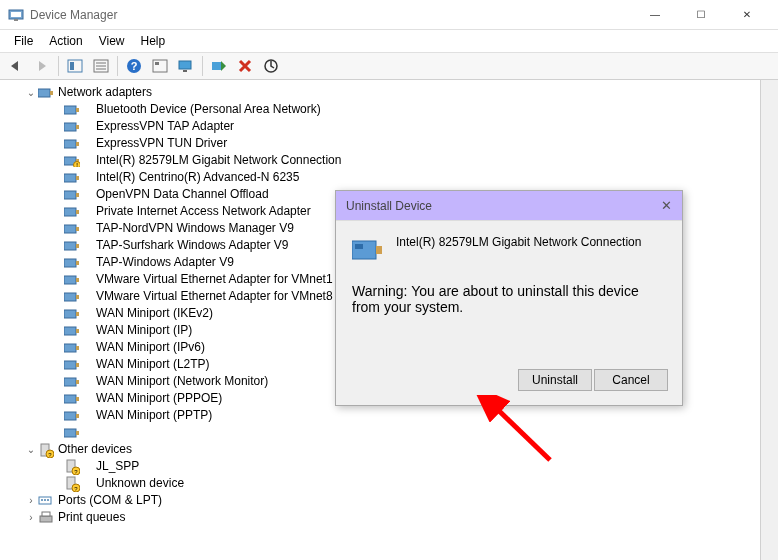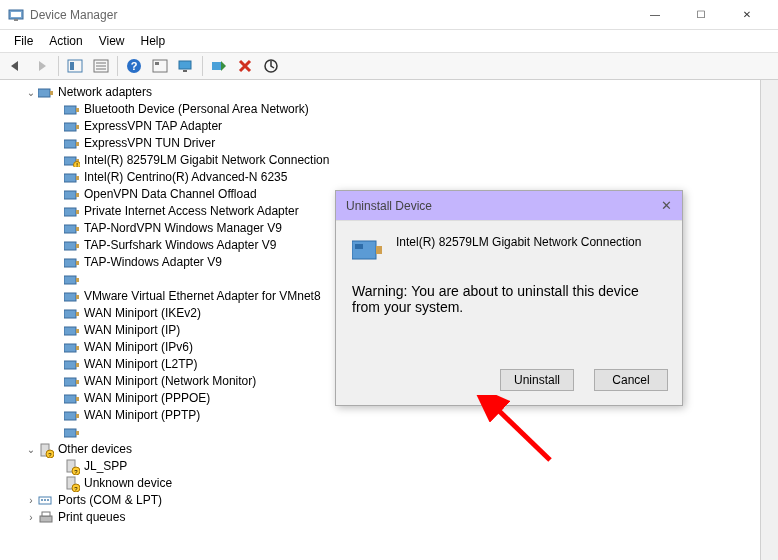--- a/index.html
+++ b/index.html
@@ -20,34 +20,34 @@
 
 .tree-area { position: relative; height: calc(560px - 80px); overflow: hidden; background: #fff; }
 .tree-content { padding: 4px 0 4px 24px; }
 .tree-area::after { content:""; position:absolute; right:0; top:0; width:17px; height:100%; background:#f0f0f0; border-left:1px solid #d0d0d0; }
 .scroll-thumb { position:absolute; right:1px; top:18px; width:15px; height:70px; background:#c0c0c0; }
 
 .node { display: flex; align-items: center; height: 17px; line-height: 17px; white-space: nowrap; }
 .node .expander { width: 14px; text-align: center; color: #666; font-size: 10px; }
 .node .nic-icon { width: 16px; height: 16px; margin-right: 4px; display:inline-flex; align-items:center; justify-content:center; }
 .node .label { font-size: 12px; color: #000; }
-.lvl1 { padding-left: 40px; }
+.lvl1 { padding-left: 40px; gap: 12px; }
 .node.cat { padding-left: 0; }
 
 .nic-svg { width:16px; height:12px; }
 
 .dialog { position: absolute; left: 335px; top: 190px; width: 348px; height: 216px; background: #f0f0f0; border: 1px solid #aaa; box-shadow: 2px 2px 8px rgba(0,0,0,0.25); }
 .dlg-title { height: 30px; display: flex; align-items: center; padding: 0 10px; font-size: 12px; color: #444; background: #c4b5fd; border-bottom: 1px solid #ddd; }
 .dlg-title .dlg-close { margin-left: auto; font-size: 13px; color: #555; }
 .dlg-body { padding: 14px 16px; }
 .dlg-device { display: flex; align-items: flex-start; gap: 12px; margin-bottom: 18px; }
 .dlg-device-icon { width: 32px; height: 28px; margin-top: 2px; }
 .dlg-device-name { font-size: 12px; color: #000; }
 .dlg-warning { font-size: 14px; color: #000; }
-.dlg-buttons { position: absolute; right: 14px; bottom: 14px; display: flex; gap: 20px; }
+.dlg-buttons { position: absolute; right: 14px; bottom: 14px; display: flex; gap: 2px; }
 .dlg-btn { width: 74px; height: 22px; font-size: 12px; background: #e1e1e1; border: 1px solid #adadad; display: flex; align-items: center; justify-content: center; color: #000; }
 
 .arrow { position: absolute; left: 475px; top: 395px; pointer-events: none; }
 </style>
 </head>
 <body>
 
 <div class="title-bar">
   <span class="app-icon">
     <svg viewBox="0 0 16 16">
@@ -244,20 +244,21 @@
           </span>
           <span class="label">TAP-Windows Adapter V9</span>
         </div>
         <div class="node lvl1">
           <span class="nic-icon">
             <svg class="nic-svg" viewBox="0 0 16 12">
               <rect x="0" y="2" width="12" height="8" fill="#6aa0d0" stroke="#3a6a9a"></rect>
               <rect x="12" y="4" width="3" height="4" fill="#c8a050"></rect>
             </svg>
           </span>
+          <span class="label">VMware Virtual Ethernet Adapter for VMnet1</span>
         </div>
         <div class="node lvl1">
           <span class="nic-icon">
             <svg class="nic-svg" viewBox="0 0 16 12">
               <rect x="0" y="2" width="12" height="8" fill="#6aa0d0" stroke="#3a6a9a"></rect>
               <rect x="12" y="4" width="3" height="4" fill="#c8a050"></rect>
             </svg>
           </span>
           <span class="label">VMware Virtual Ethernet Adapter for VMnet8</span>
         </div>

